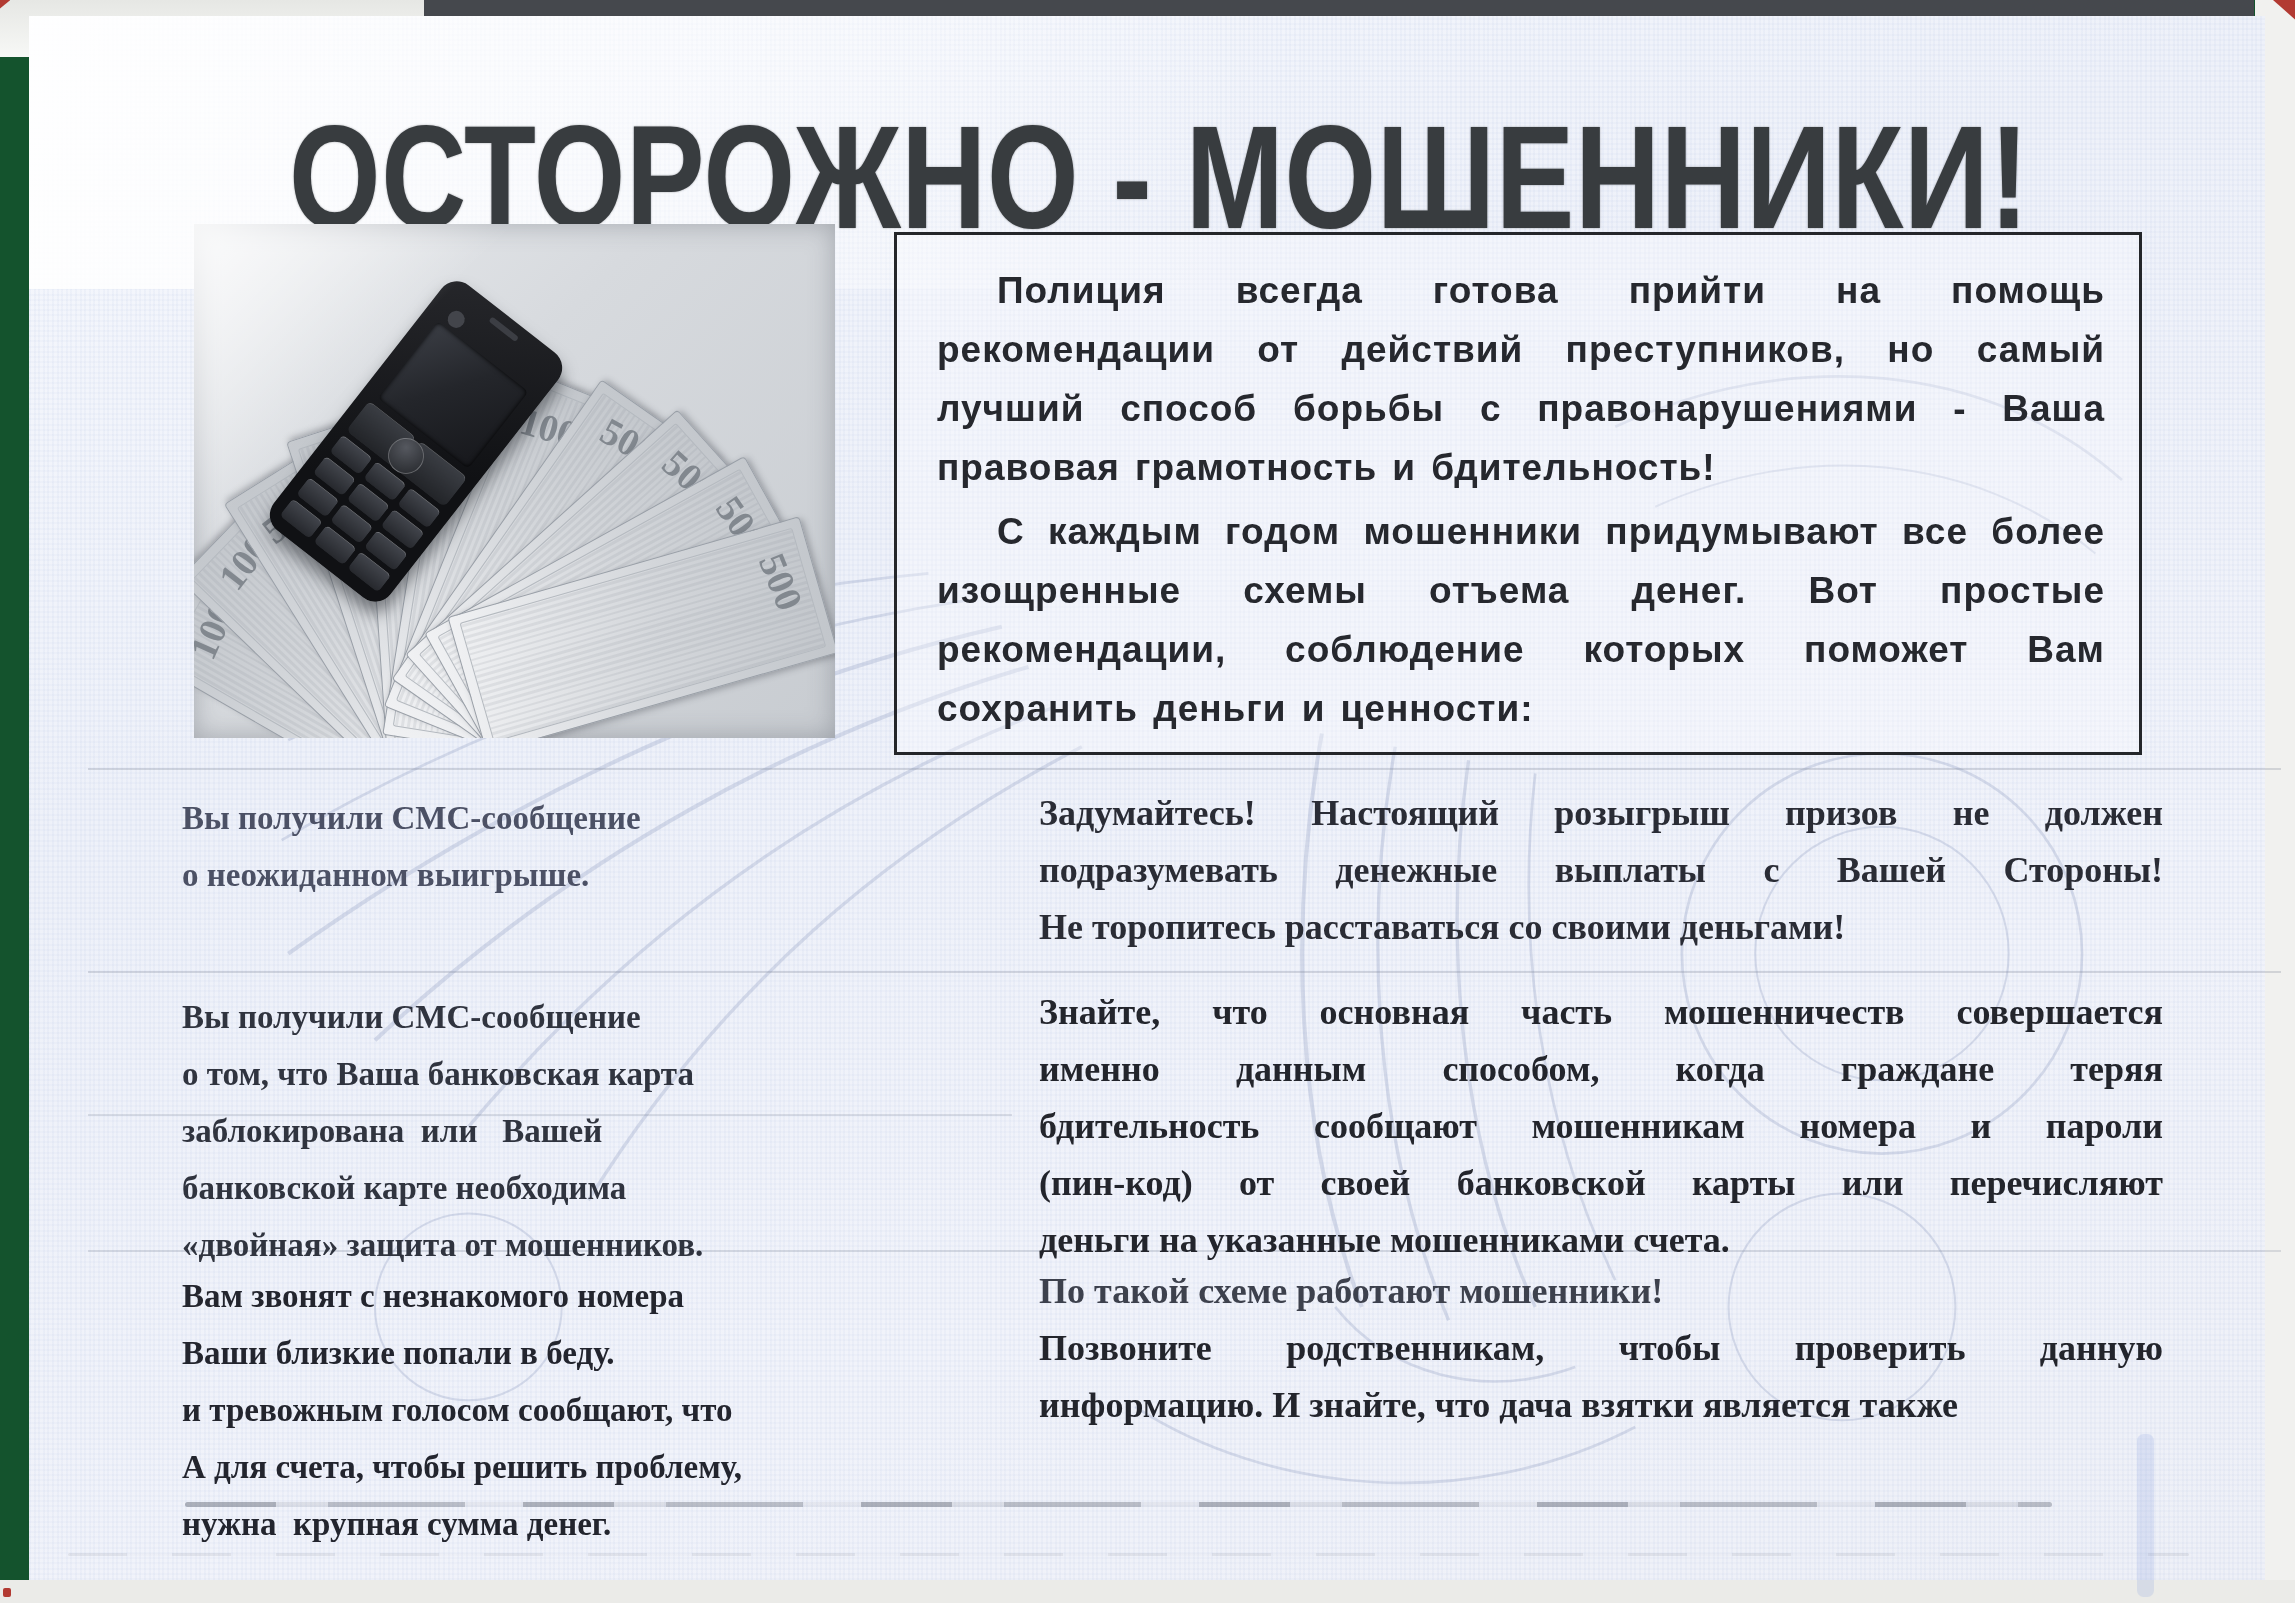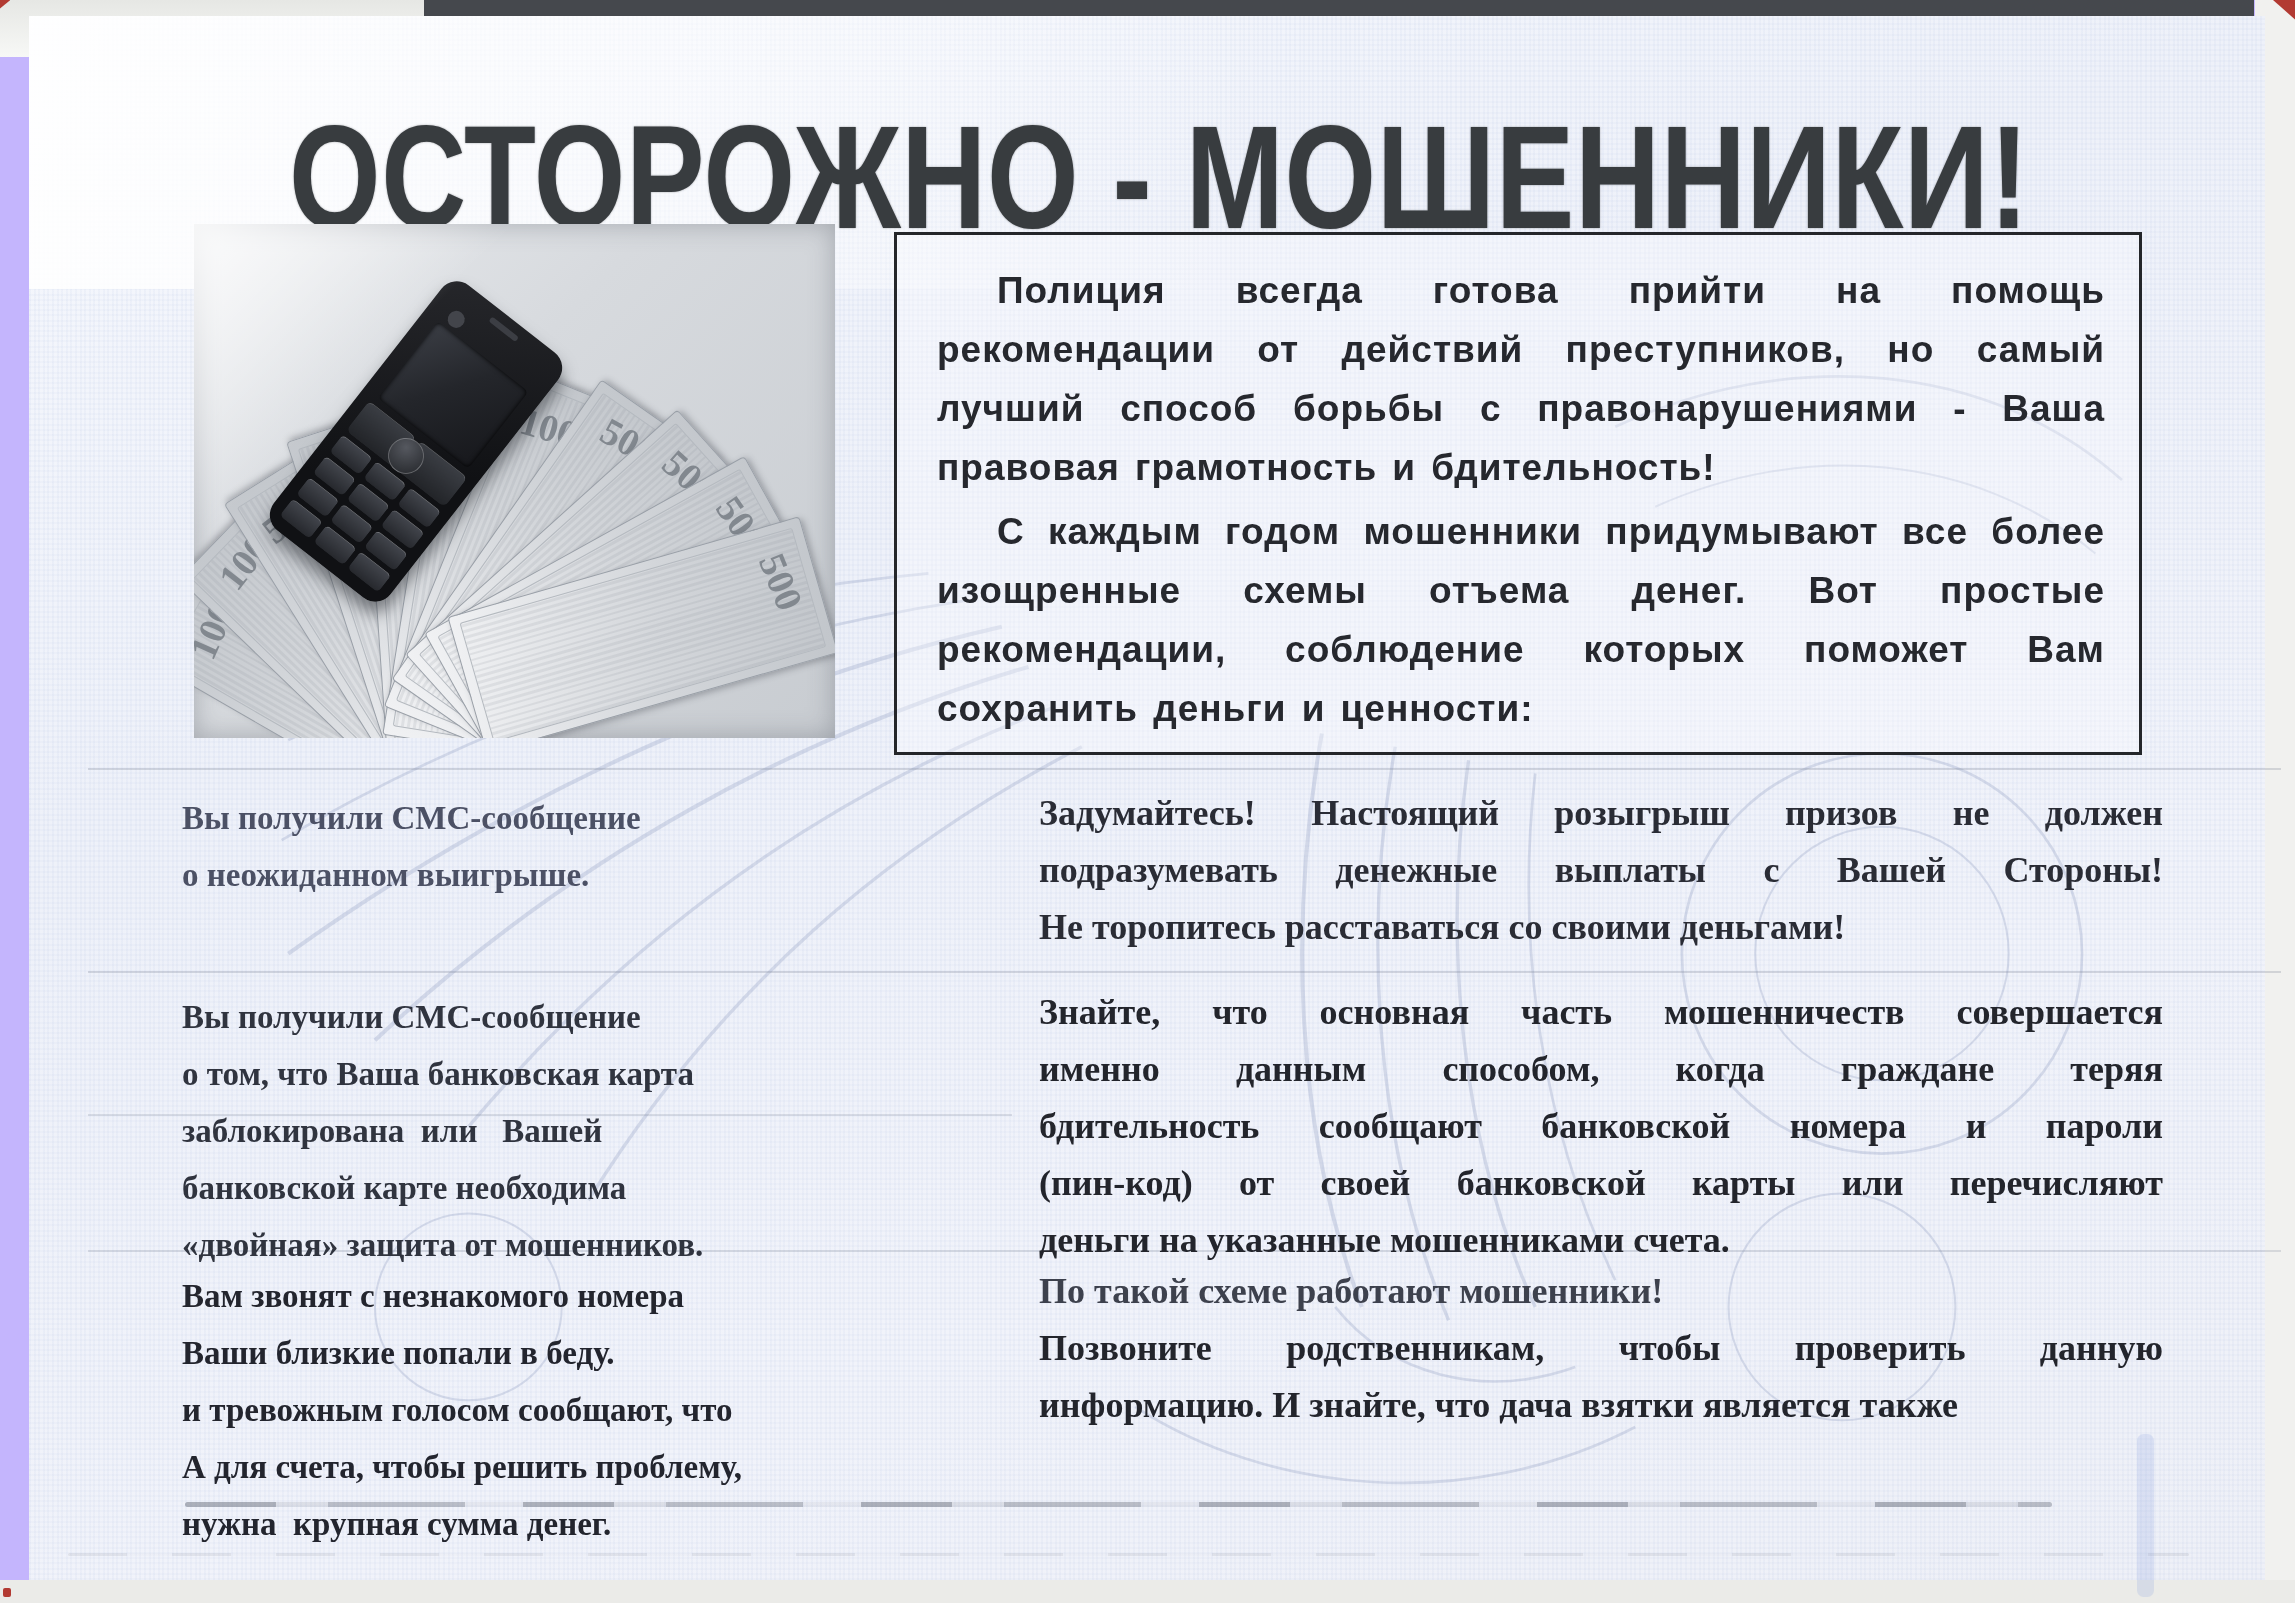--- a/index.html
+++ b/index.html
@@ -1,17 +1,17 @@
 <!DOCTYPE html>
 <html lang="ru" style="font-size:10.4px"><head>
 <meta charset="utf-8">
 <style>
   html,body{margin:0;padding:0;background:#ffffff;}
   #page{position:relative;width:2295px;height:1603px;overflow:hidden;
-        background:#c4b5fd;font-family:"Liberation Serif","DejaVu Serif",serif;}
+        background:#14532d;font-family:"Liberation Serif","DejaVu Serif",serif;}
   
   .top-strip-light{position:absolute;left:0;top:0;width:429px;height:57px;
         background:linear-gradient(#e6e7e4,#f7f8f6);}
   .top-strip-dark{position:absolute;left:424px;top:0;width:1830px;height:15.6px;background:#45484d;}
   .right-strip{position:absolute;right:0;top:0;width:40px;height:1603px;background:#f1f1ef;}
   .bottom-strip{position:absolute;left:0;top:1580px;width:2295px;height:23.4px;background:#ebebe8;}
   .corner-mark{position:absolute;background:#b23a32;}
   .corner-tl{left:0;top:0;width:10.4px;height:8.5px;clip-path:polygon(0 0,100% 0,0 100%);}
   .corner-tr{left:2273px;top:0;width:22px;height:19.5px;clip-path:polygon(0 0,100% 0,100% 100%);}
   .corner-bl{left:2.6px;top:1588px;width:8.5px;height:8.5px;border-radius:2px;}
@@ -248,21 +248,21 @@
     <div class="cell left-col l2">
         <div class="line">Вы получили СМС-сообщение</div>
         <div class="line">о том, что Ваша банковская карта</div>
         <div class="line">заблокирована  или   Вашей</div>
         <div class="line">банковской карте необходима</div>
         <div class="line">«двойная» защита от мошенников.</div>
       </div>
     <div class="cell right-col rc-just rr2">
         <div class="line">Знайте, что основная часть мошенничеств совершается</div>
         <div class="line">именно данным способом, когда граждане теряя</div>
-        <div class="line">бдительность сообщают банковской номера и пароли</div>
+        <div class="line">бдительность сообщают мошенникам номера и пароли</div>
         <div class="line">(пин-код) от своей банковской карты или перечисляют</div>
         <div class="line">деньги на указанные мошенниками счета.</div>
       </div>
 
     <div class="cell left-col l3">
         <div class="line">Вам звонят с незнакомого номера</div>
         <div class="line">Ваши близкие попали в беду.</div>
         <div class="line">и тревожным голосом сообщают, что</div>
         <div class="line">А для счета, чтобы решить проблему,</div>
         <div class="line">нужна  крупная сумма денег.</div>

